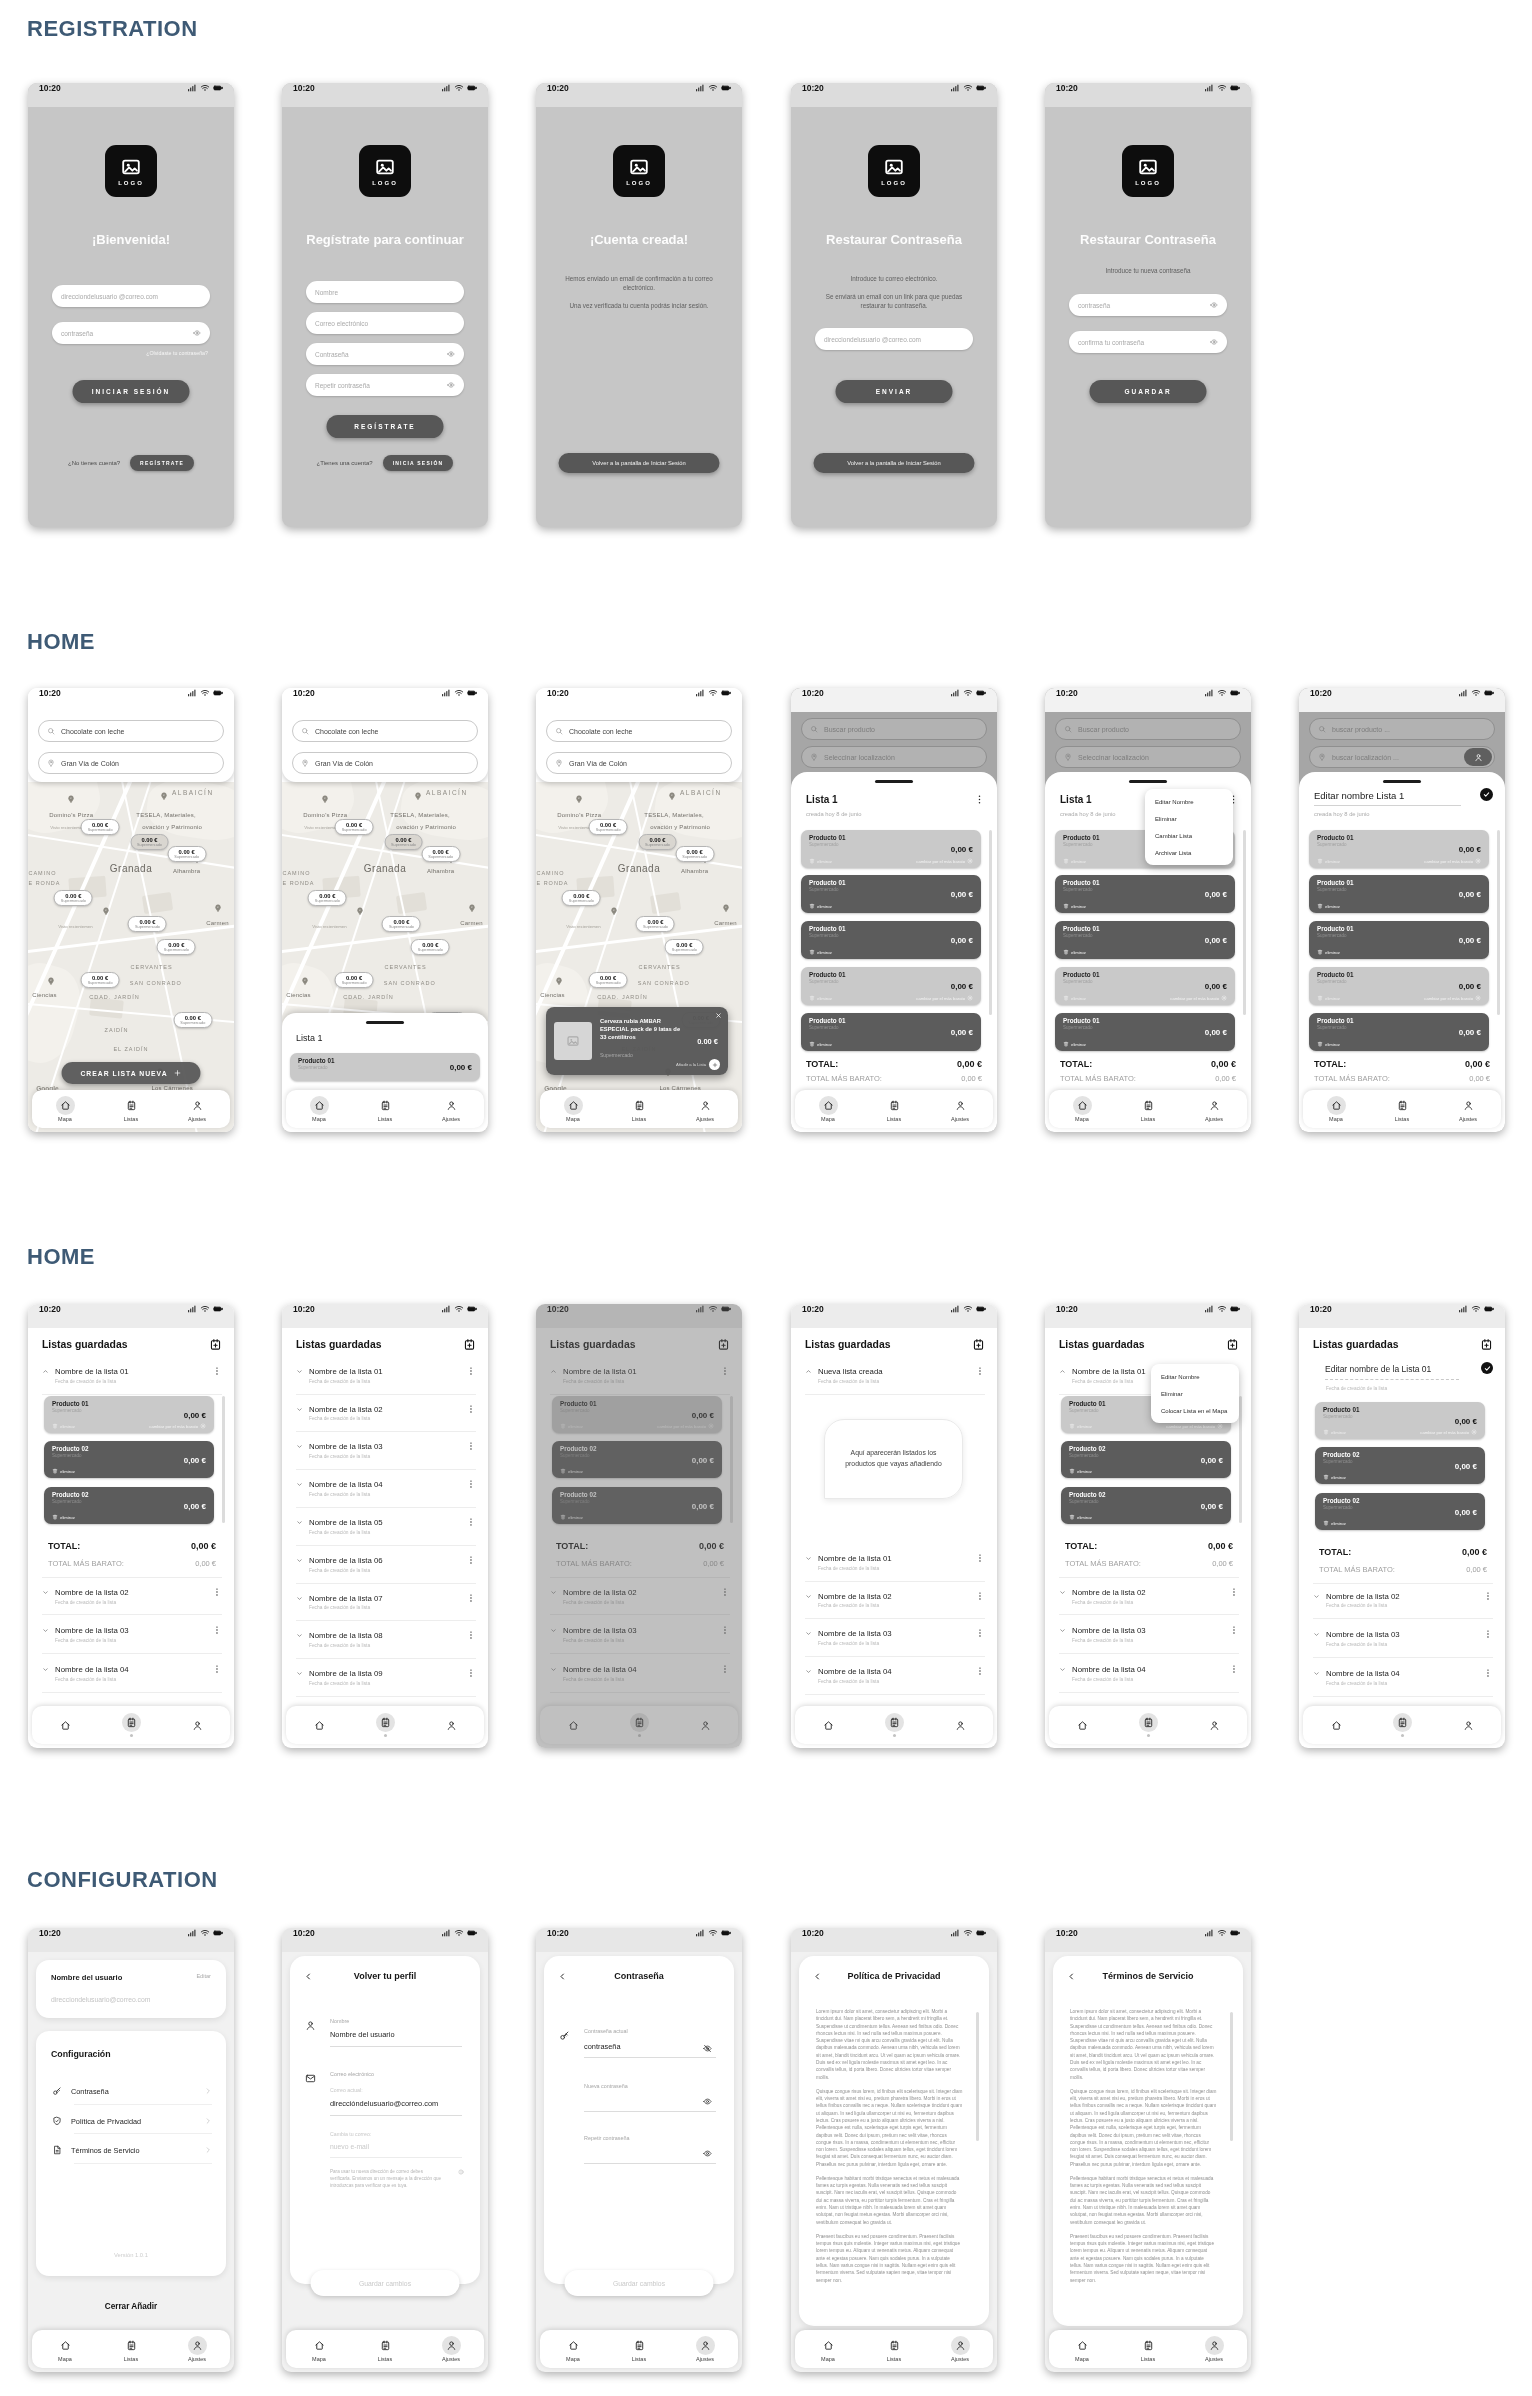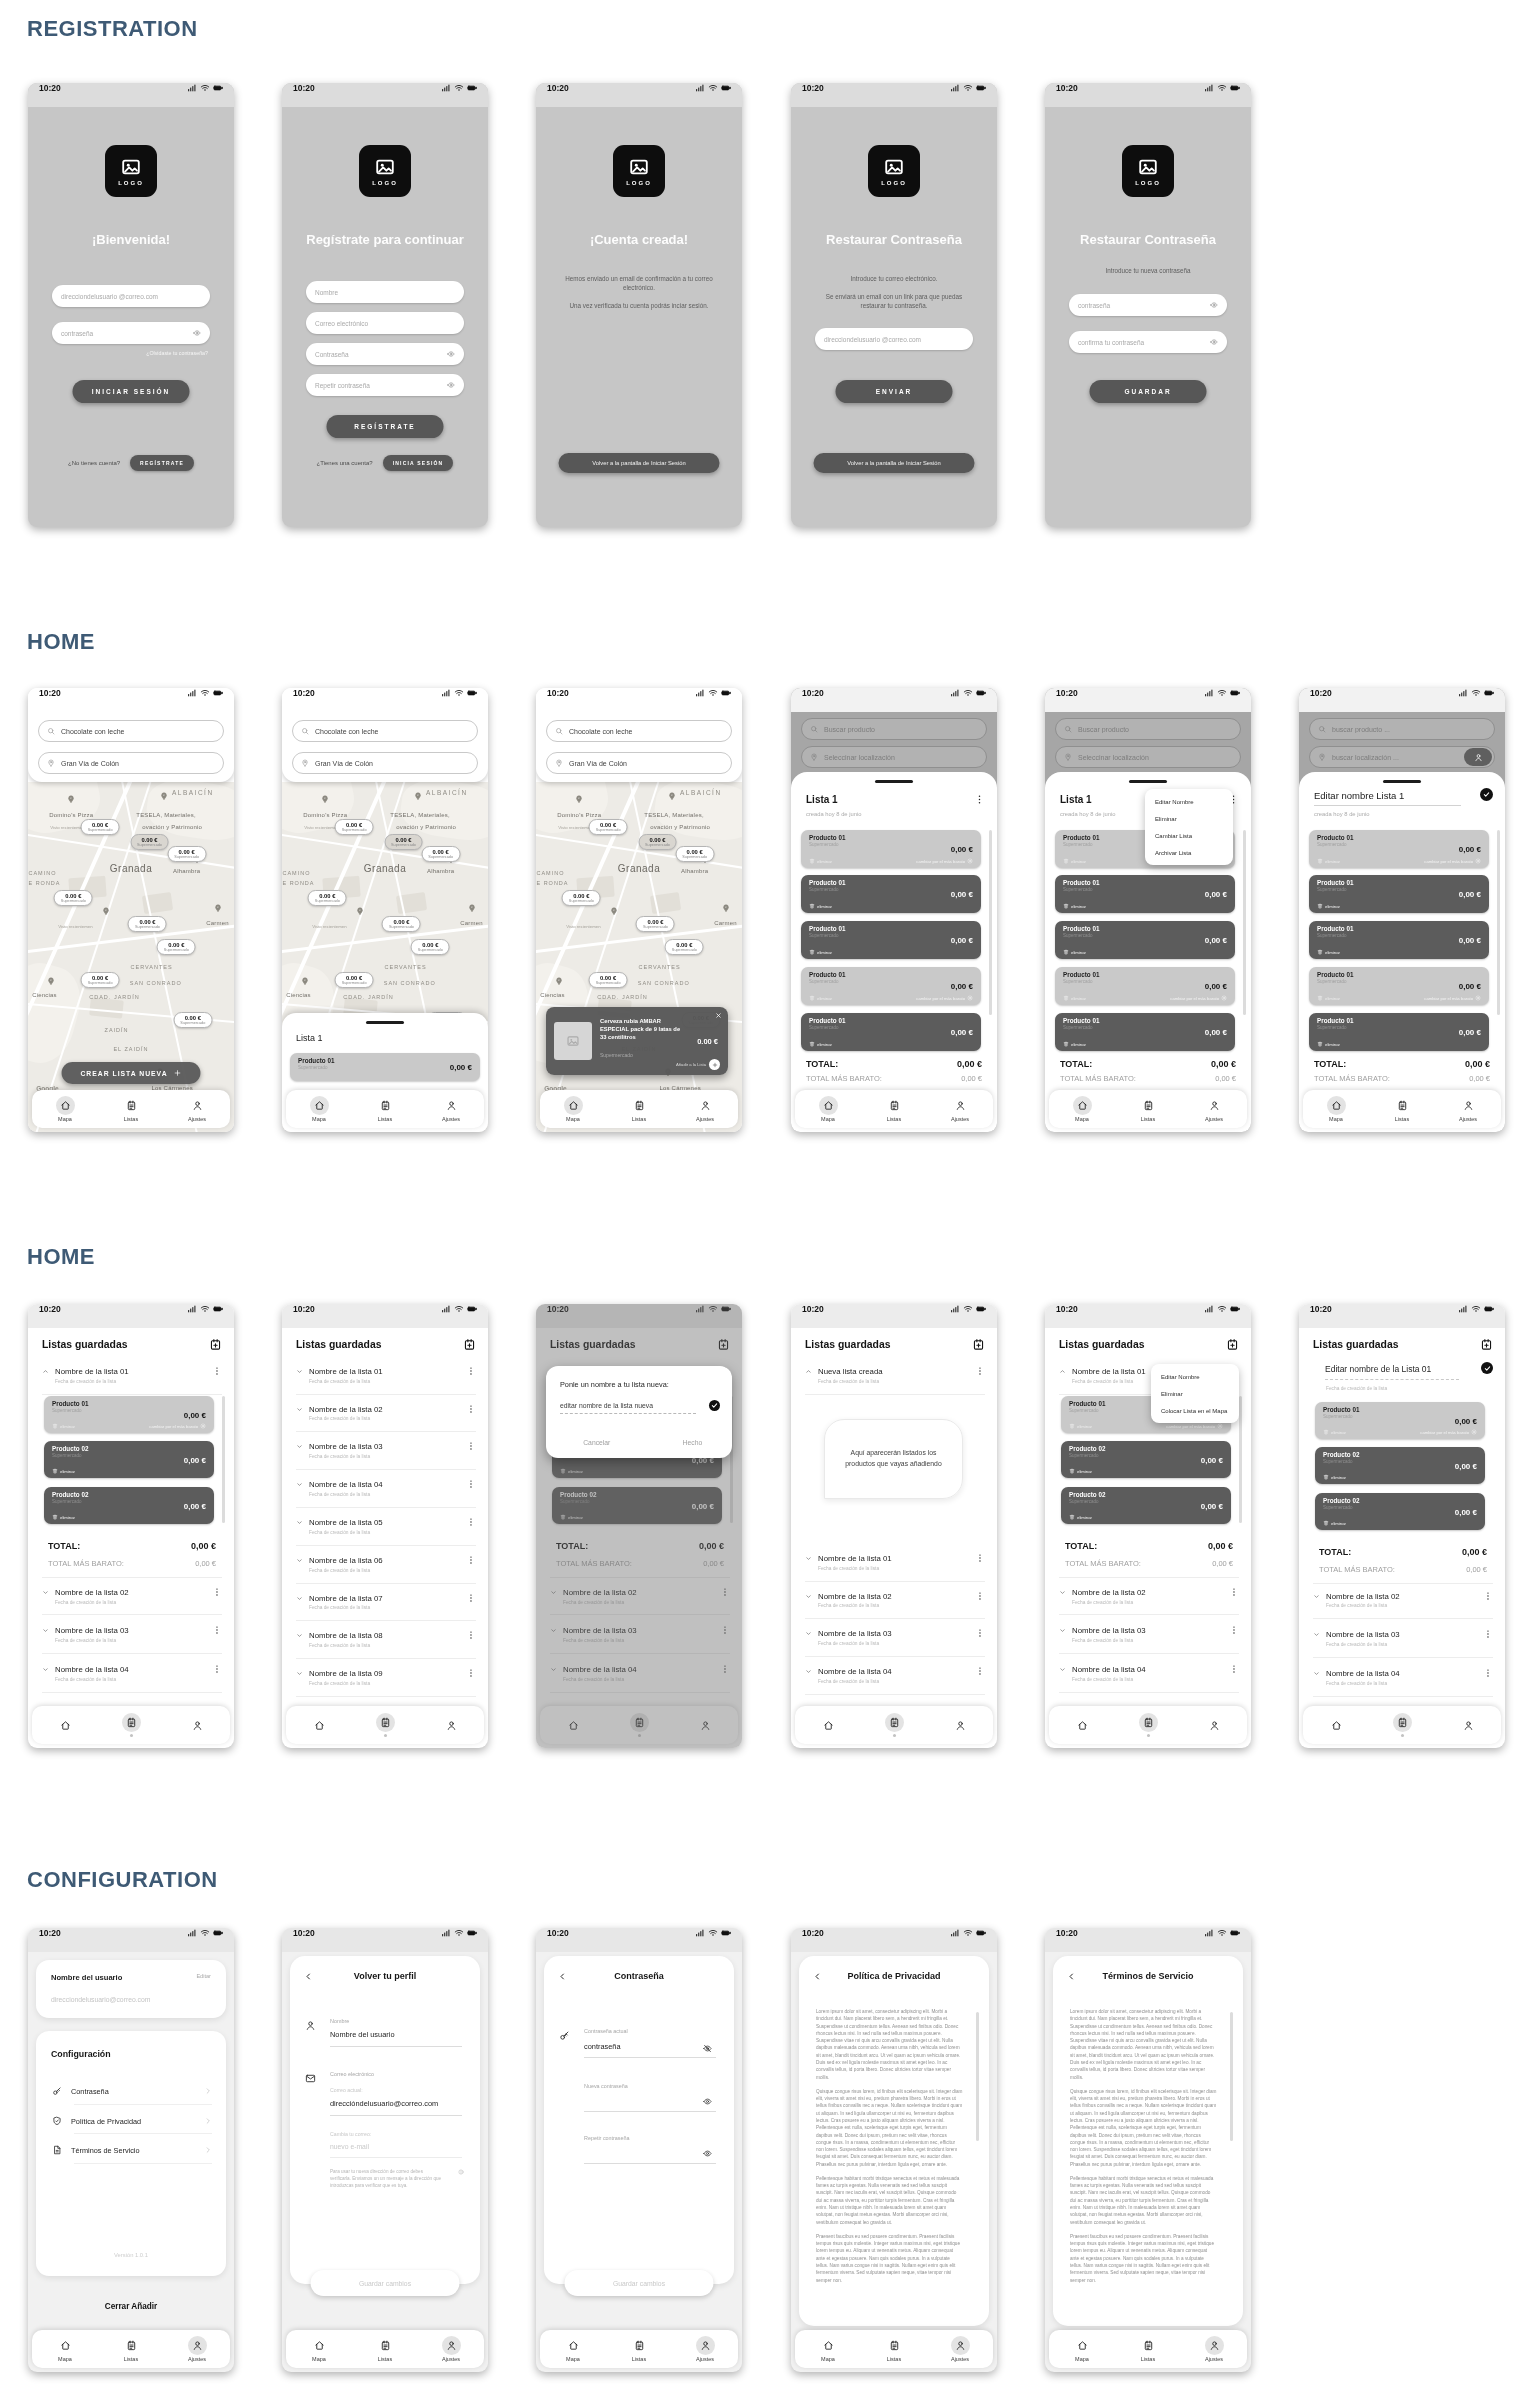--- a/index.html
+++ b/index.html
@@ -2252,33 +2252,20 @@
           <svg viewBox="0 0 24 24" fill="none" stroke="currentColor" stroke-width="2" stroke-linecap="round" stroke-linejoin="round">
             <circle cx="12" cy="5" r="1.7" fill="currentColor" stroke="none"></circle>
             <circle cx="12" cy="12" r="1.7" fill="currentColor" stroke="none"></circle>
             <circle cx="12" cy="19" r="1.7" fill="currentColor" stroke="none"></circle>
           </svg>
         </span>
       </div>
       <div class="entry-sub" style="top: 373px;">Fecha de creación de la lista</div>
       <div class="entry-div" style="top: 388px;"></div>
       <div class="dim-overlay"></div>
-      <div class="dialog">
-        <div class="dlg-title">Ponle un nombre a tu lista nueva:</div>
-        <div class="dlg-input">editar nombre de la lista nueva</div>
-        <span class="check-circle dlg-check">
-          <span class="icon ">
-            <svg viewBox="0 0 24 24" fill="none" stroke="currentColor" stroke-width="2" stroke-linecap="round" stroke-linejoin="round">
-              <path d="M4.5 12.5l5 5 10-11" stroke-width="3.5"></path>
-            </svg>
-          </span>
-        </span>
-        <div class="dlg-cancel">Cancelar</div>
-        <div class="dlg-done">Hecho</div>
-      </div>
       <div class="navbar">
         <div class="nav-item">
           <span class="nav-iconwrap">
             <span class="icon nav-ic">
               <svg viewBox="0 0 24 24" fill="none" stroke="currentColor" stroke-width="2" stroke-linecap="round" stroke-linejoin="round">
                 <path d="M4 11l8-7 8 7"></path>
                 <path d="M6 9.5V19a1 1 0 0 0 1 1h10a1 1 0 0 0 1-1V9.5"></path>
               </svg>
             </span>
           </span>

